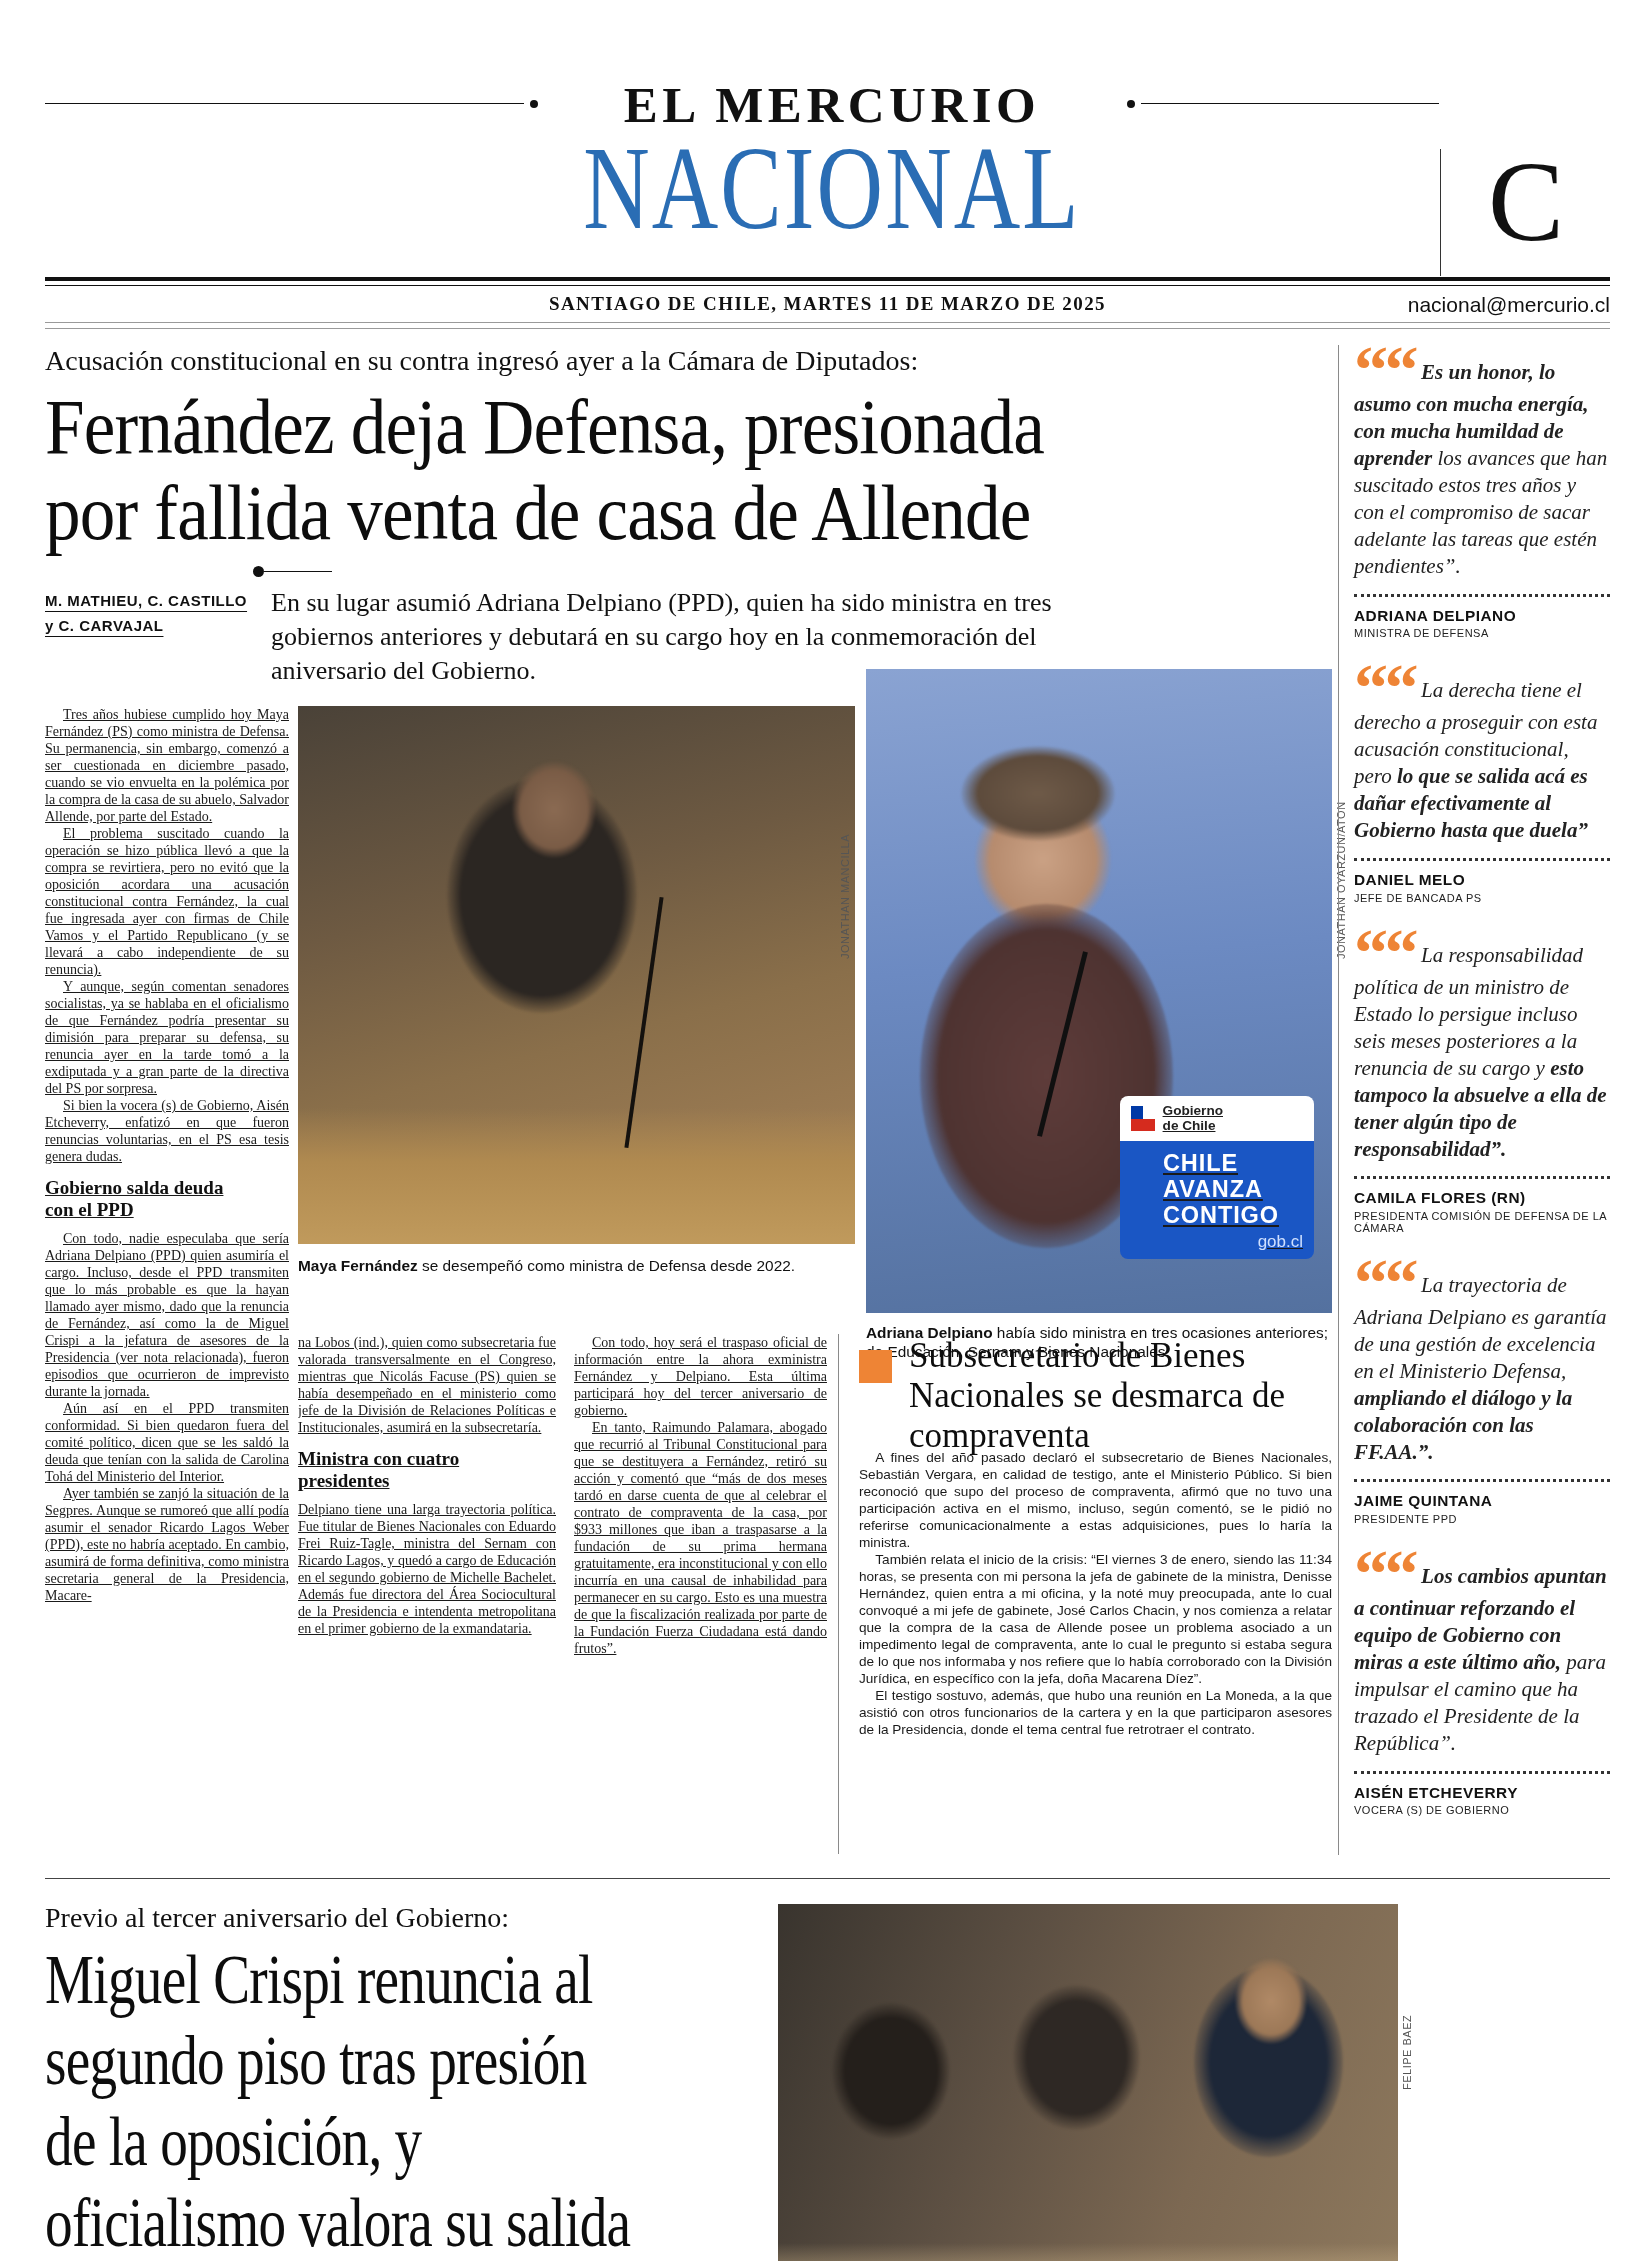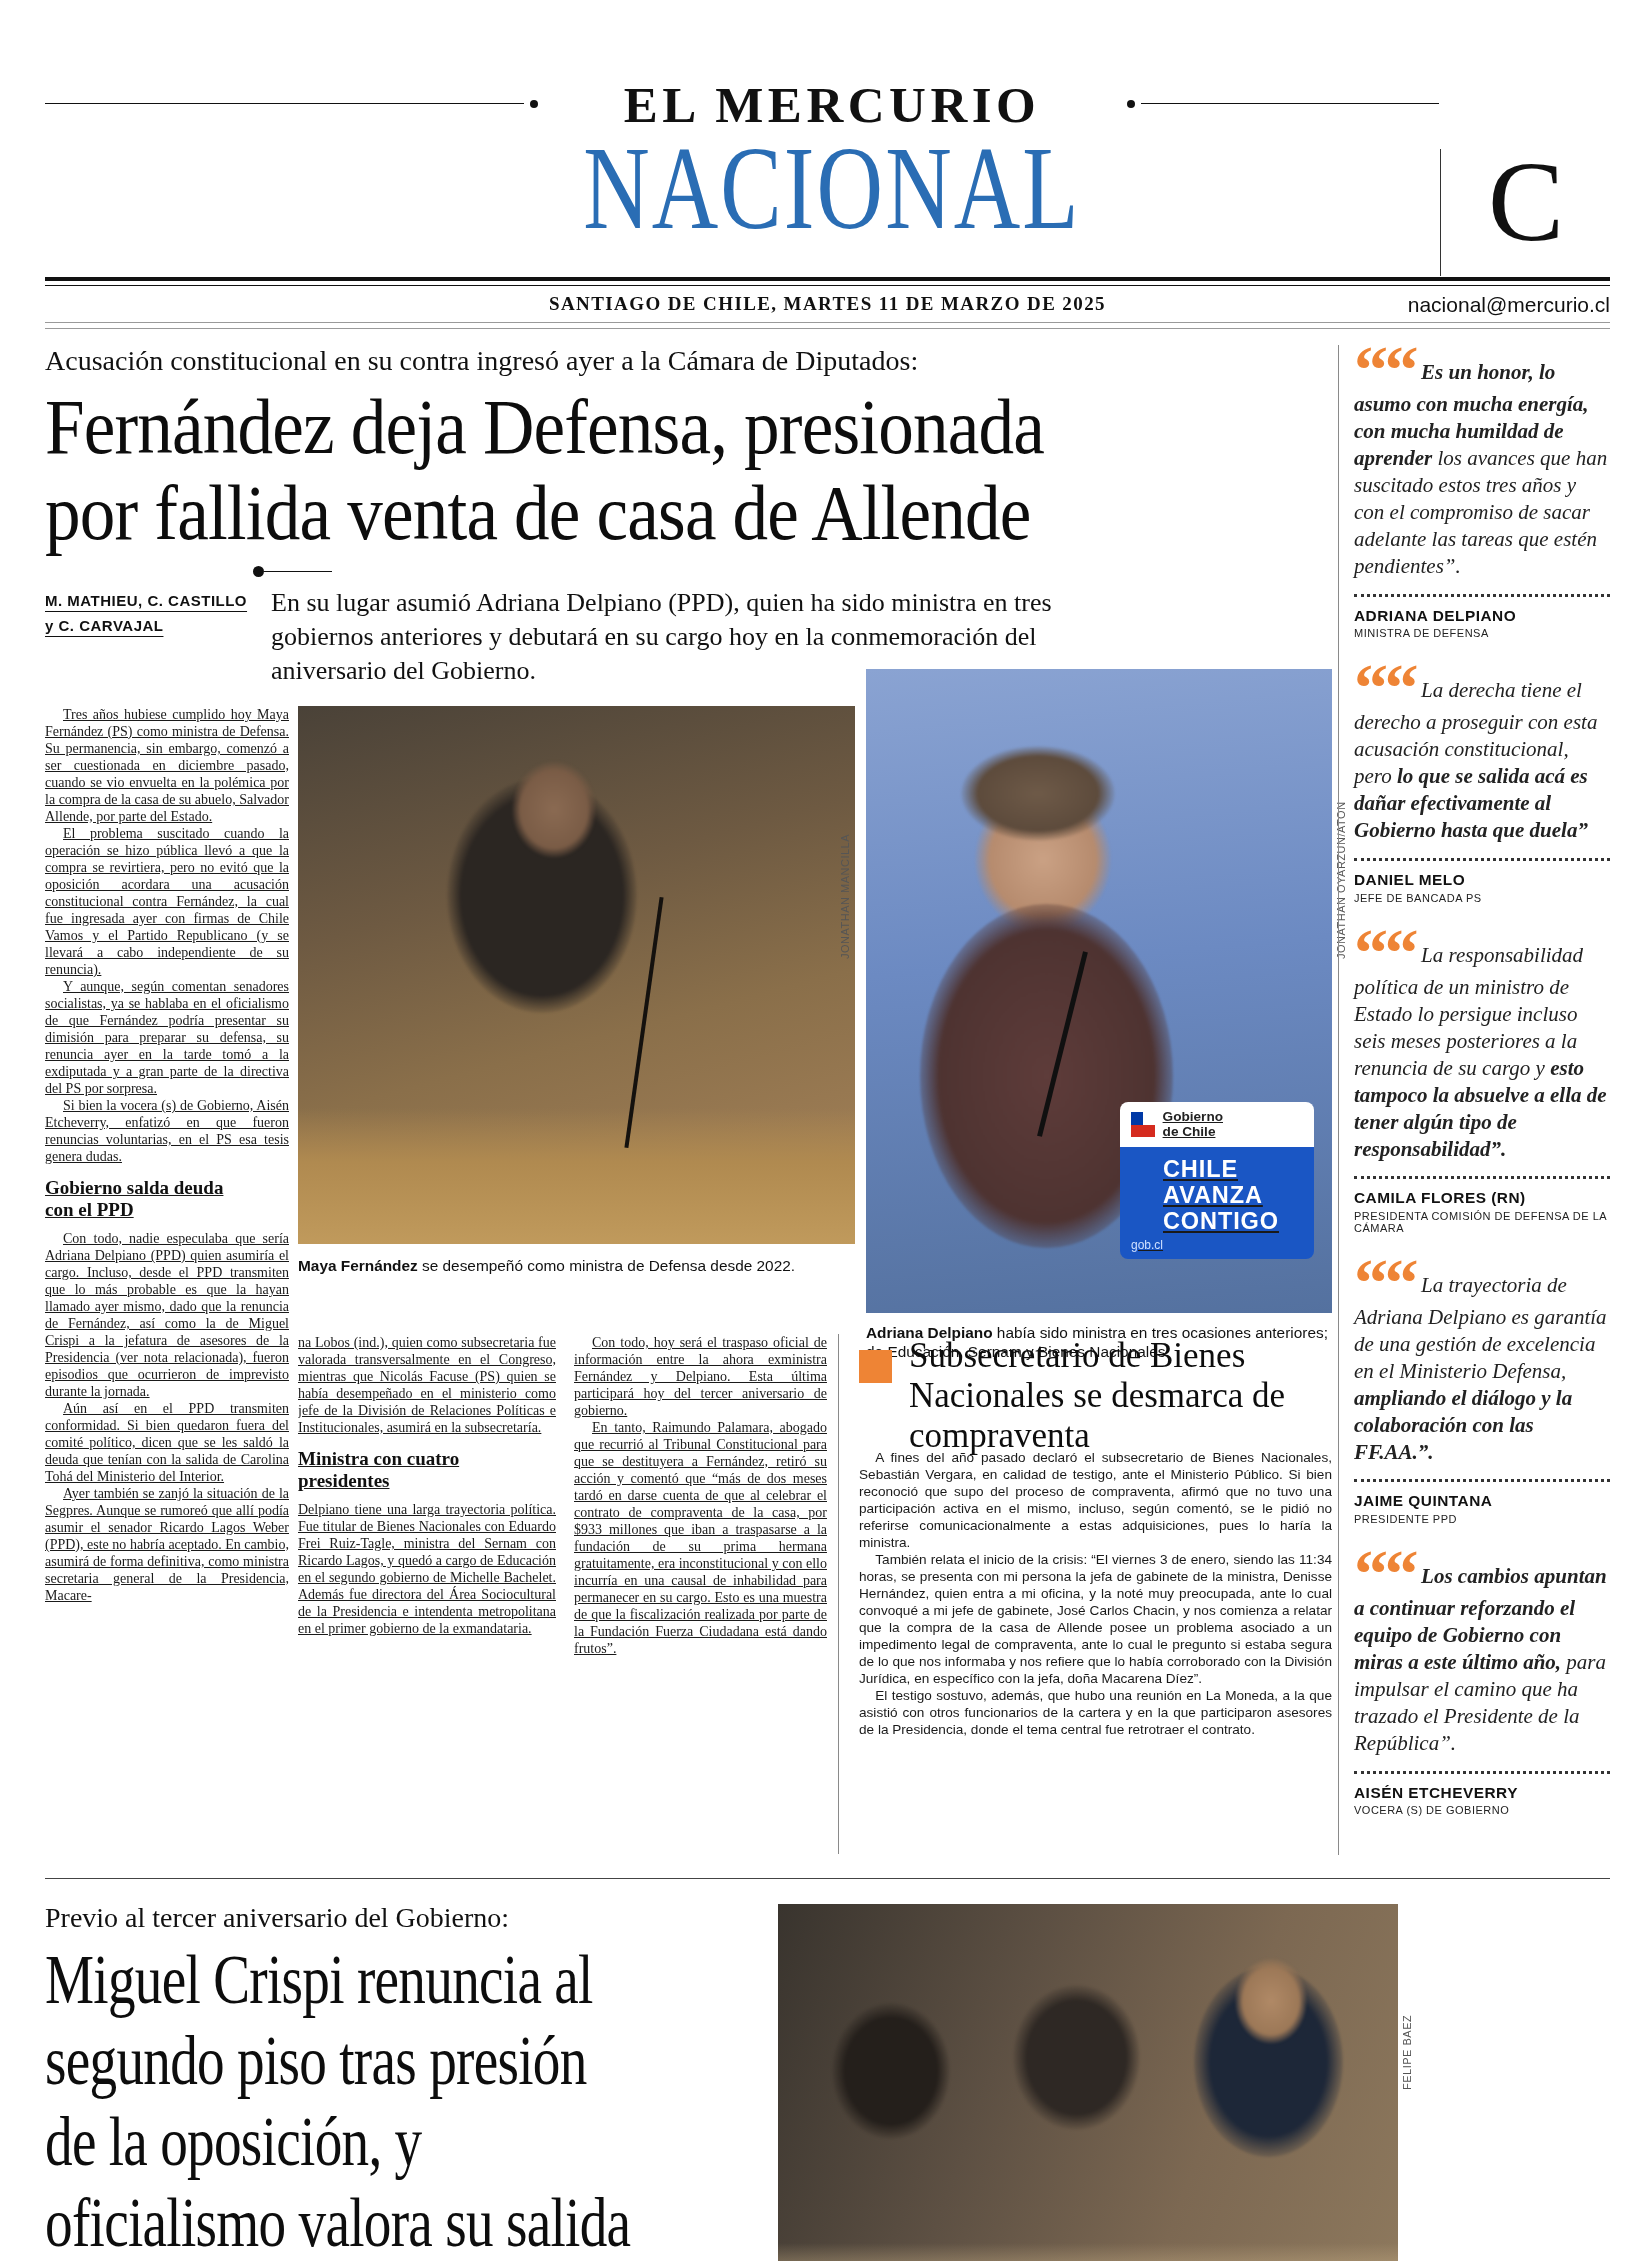--- a/index.html
+++ b/index.html
@@ -70,21 +70,21 @@
   
   .ph-shape { position:absolute; border-radius:50%; filter:blur(0.9px); }
   .sign { position:absolute; right:18px; bottom:54px; width:194px;text-decoration:underline; }
   .sign-top { background:#fff; border-radius:8.1px 8.1px 0 0; padding:8.1px 11px; display:flex; align-items:center; gap:7.2px; }
   .flagbox { width:24.4px; height:24.4px; position:relative; background:#d52b1e; }
   .flagbox:before { content:""; position:absolute; left:0; top:0; width:24.4px; height:12.2px; background:#fff; }
   .flagbox:after  { content:""; position:absolute; left:0; top:0; width:12.2px; height:12.2px; background:#0039a6; }
   .sign-gov { font-family:"Liberation Sans", sans-serif; font-weight:bold; font-size:13.6px; line-height:14.5px; color:#222; }
   .sign-blue { background:#1a56c4; border-radius:0 0 8.1px 8.1px; padding:9px 11px 7.2px 11px; }
   .sign-line { font-family:"Liberation Sans", sans-serif; font-weight:bold; font-size:23.5px; line-height:26px; color:#fff; letter-spacing:0.9px;margin-left:32px; }
-  .sign-url { font-family:"Liberation Sans", sans-serif; font-size:12px; color:#cfe0ff; margin-top:3.6px; }
+  .sign-url { font-family:"Liberation Sans", sans-serif; font-size:17px; color:#cfe0ff; text-align:right; margin-top:3.6px; }
 </style>
 </head>
 <body>
 
 <div class="page">
 
   <div class="abs mast-rule" style="left:45px; top:103px; width:479px;"></div>
   <div class="abs mast-dot" style="left:530px; top:100px;"></div>
   <div class="abs" style="left:547px; top:76px; width:570px; text-align:center;">
     <span class="paper-name">EL MERCURIO</span>

